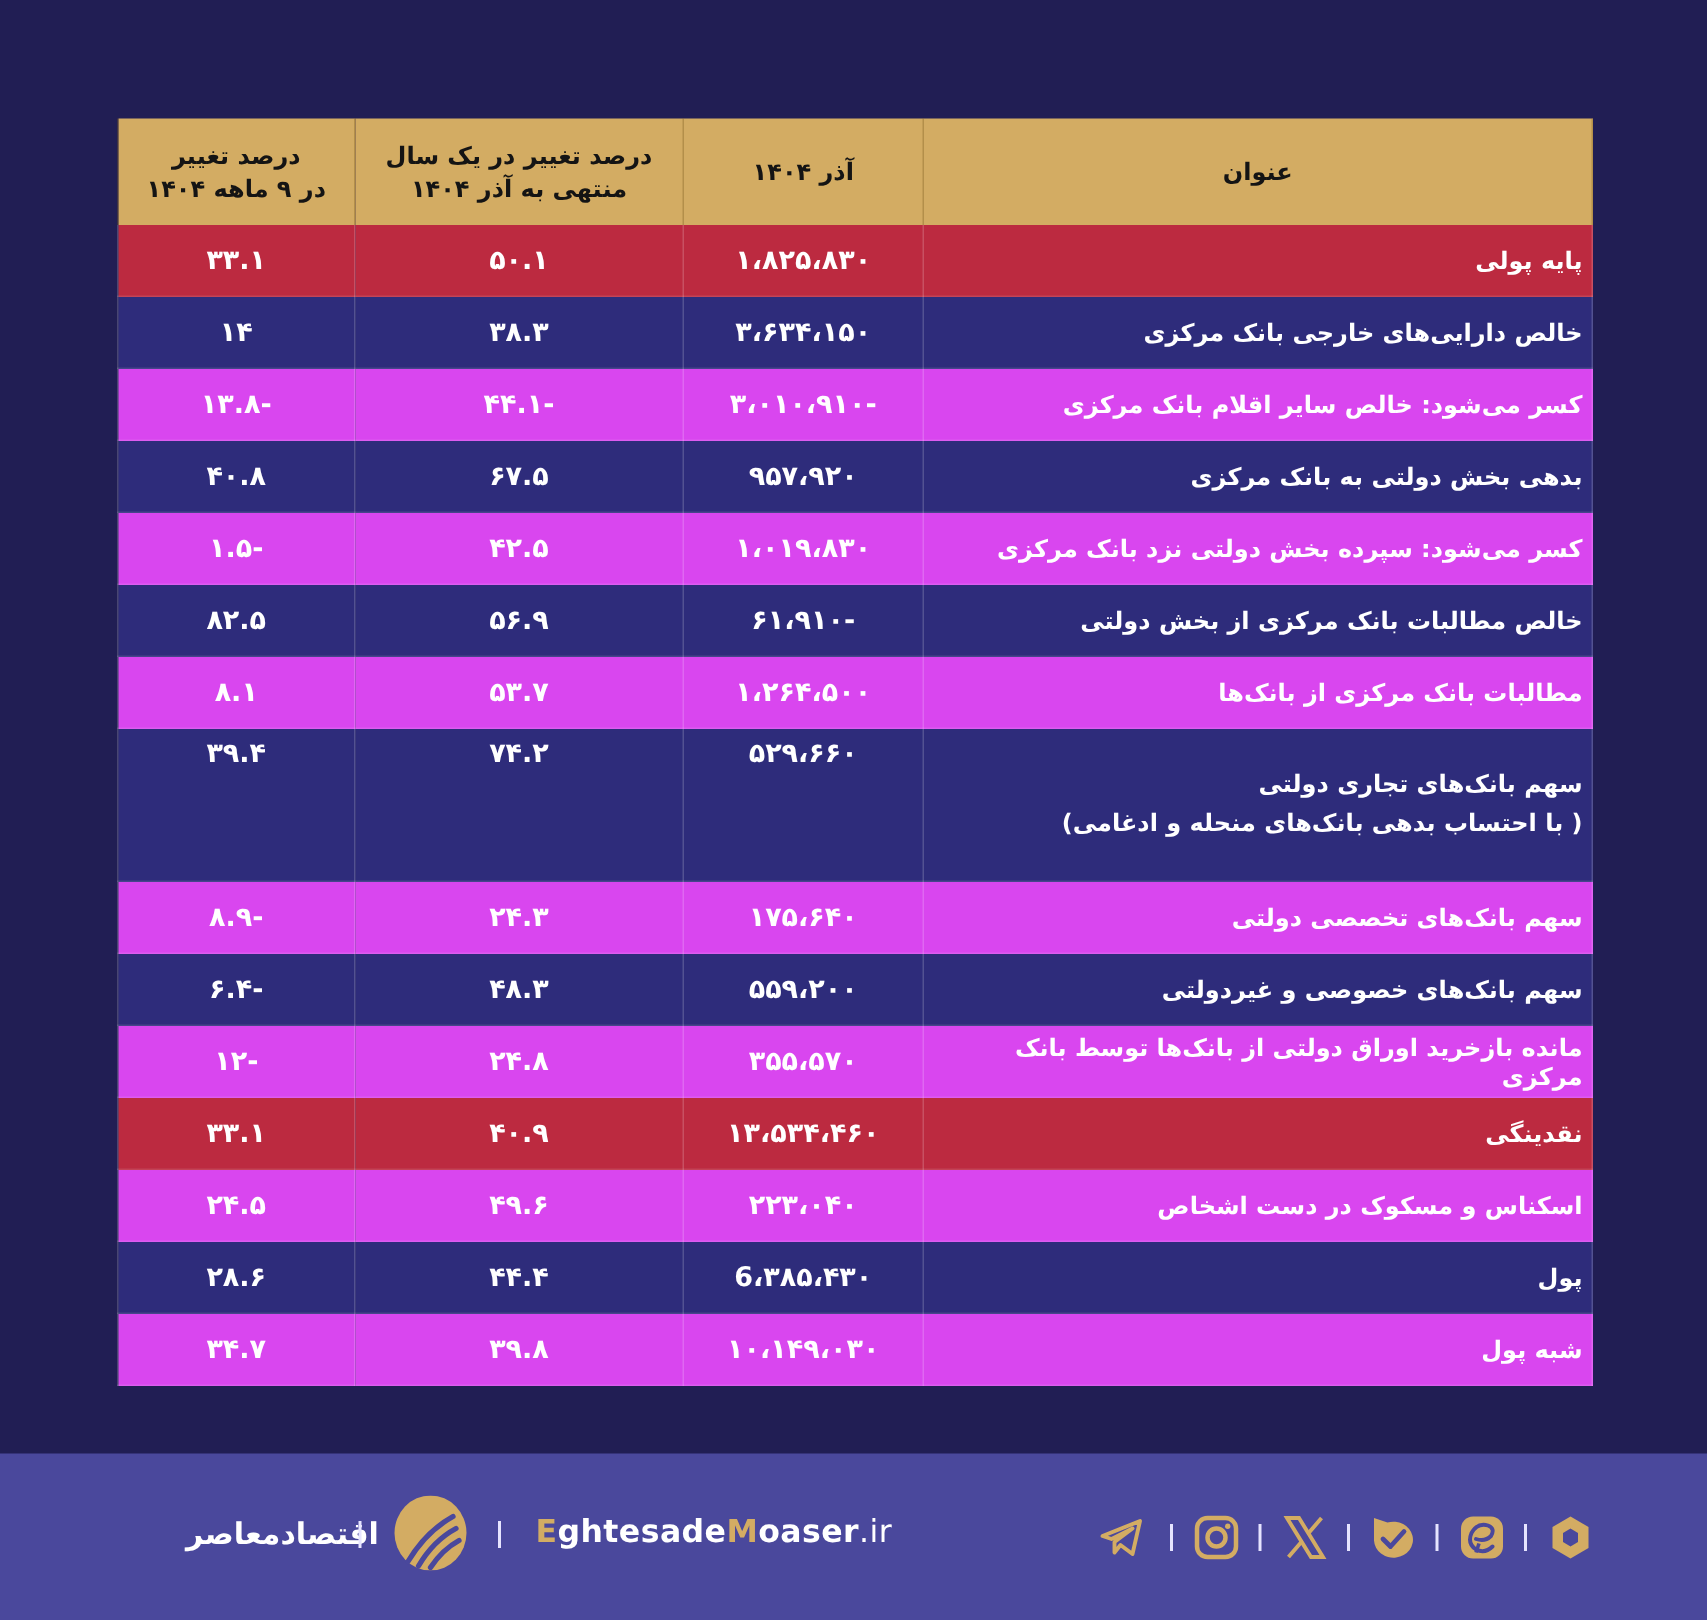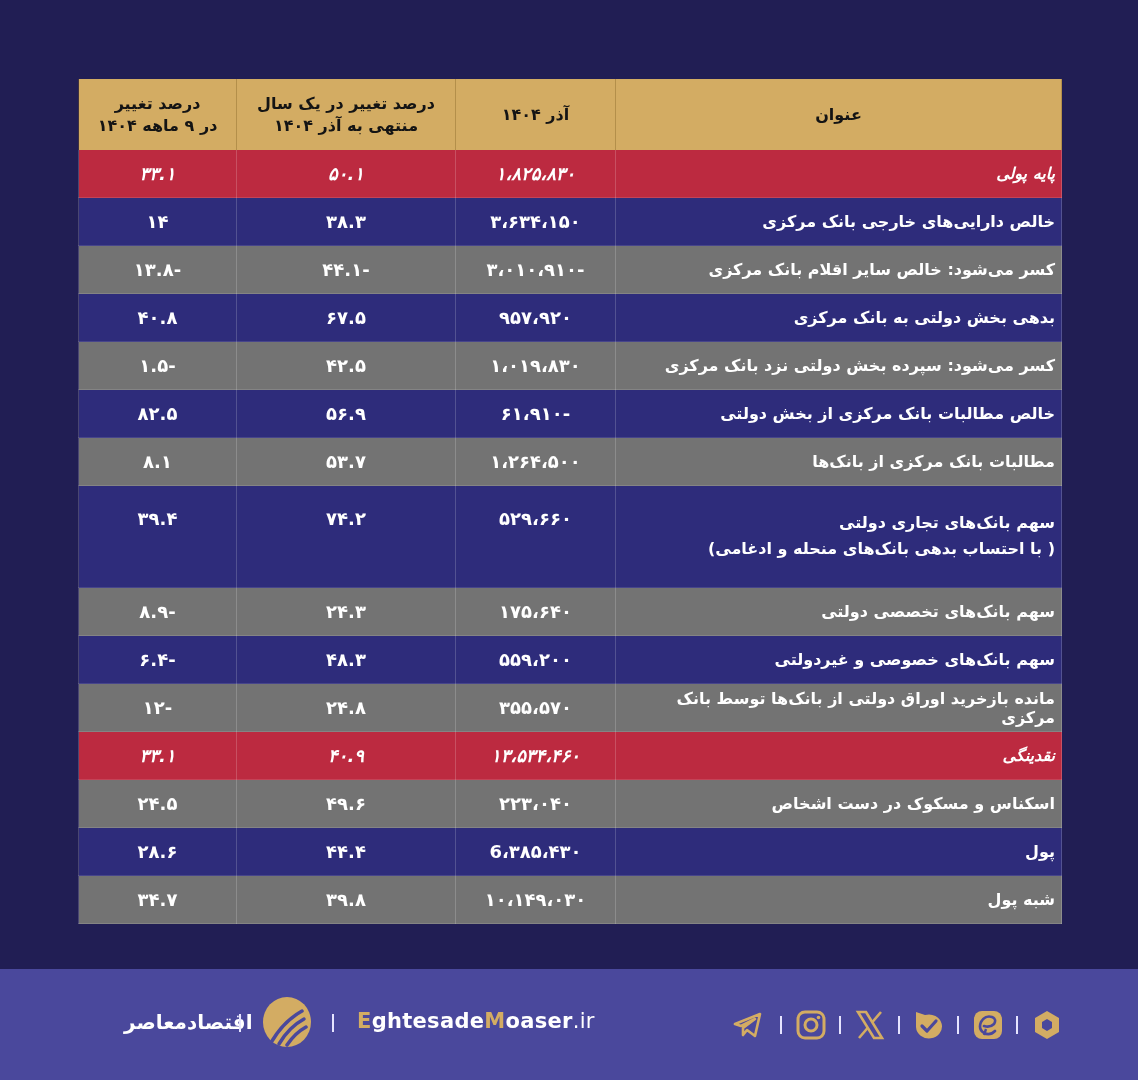--- a/index.html
+++ b/index.html
@@ -30,26 +30,26 @@
   thead th {
     background:#d3ac63; color:#141414; height:71px;
     font-size:16px; line-height:22px;
     border-left:1px solid rgba(120,90,30,0.35);
     border-right:1px solid rgba(120,90,30,0.35);
     border-bottom:none;
   }
   tbody td { height:47px; font-size:16px; }
   tbody td.title { font-size:16px;text-align:right; }
   tbody td.num { font-size:18px; letter-spacing:0.5px; }
-  tr.red td { background:#bc2a40;font-style:italic; }
+  tr.red td { background:#bc2a40; }
   tr.dark td { background:#2e2c7b; }
-  tr.light td { background:#737373; }
+  tr.light td { background:#d946ef; }
   tr.tall td { height:77px; vertical-align:top; padding-top:24px; }
   tr.tall td.title { line-height:26px; }
-  tr.tall td.num { padding-top:22px; }
+  tr.tall td.num { padding-top:6px; }
 
   .footer {
     position:absolute; left:0; top:969px; width:1138px; height:111px;
     background:#4a489c;
   }
   .brand-fa {
     position:absolute; left:76px; top:1010px; color:#fff;
     font-weight:bold; font-size:20px; direction:rtl;margin-left:48px;
   }
   .sep {

